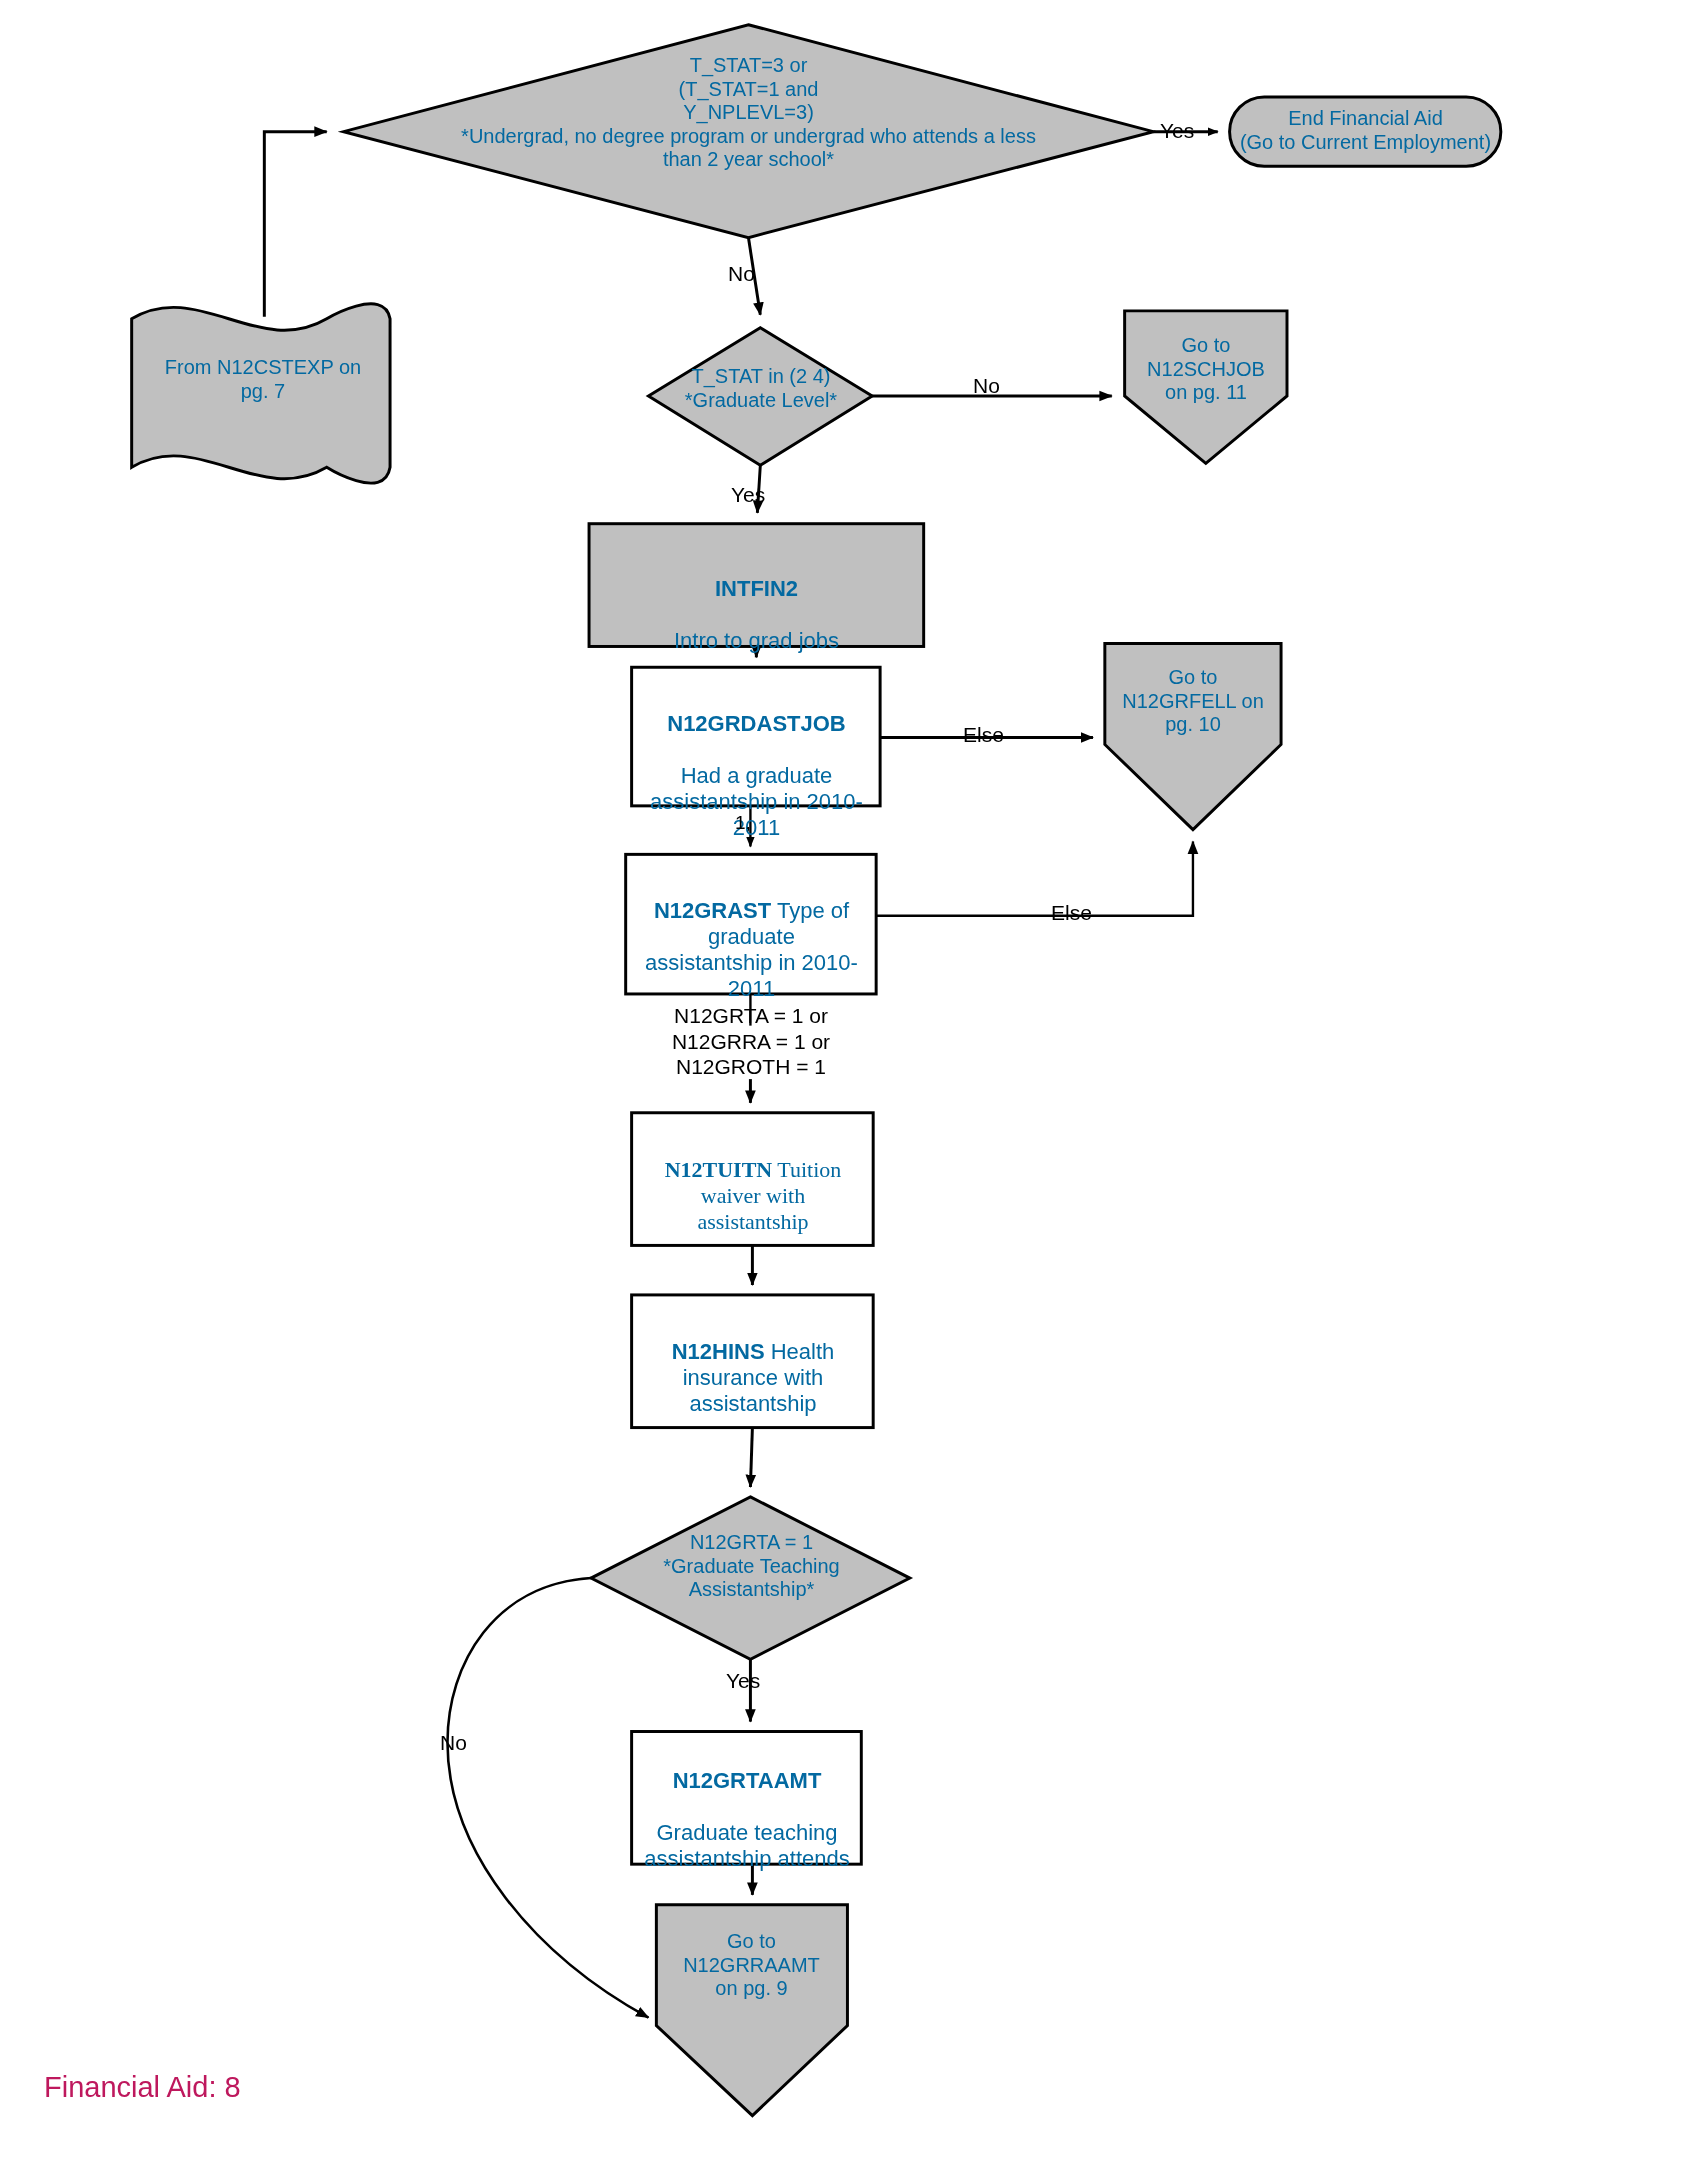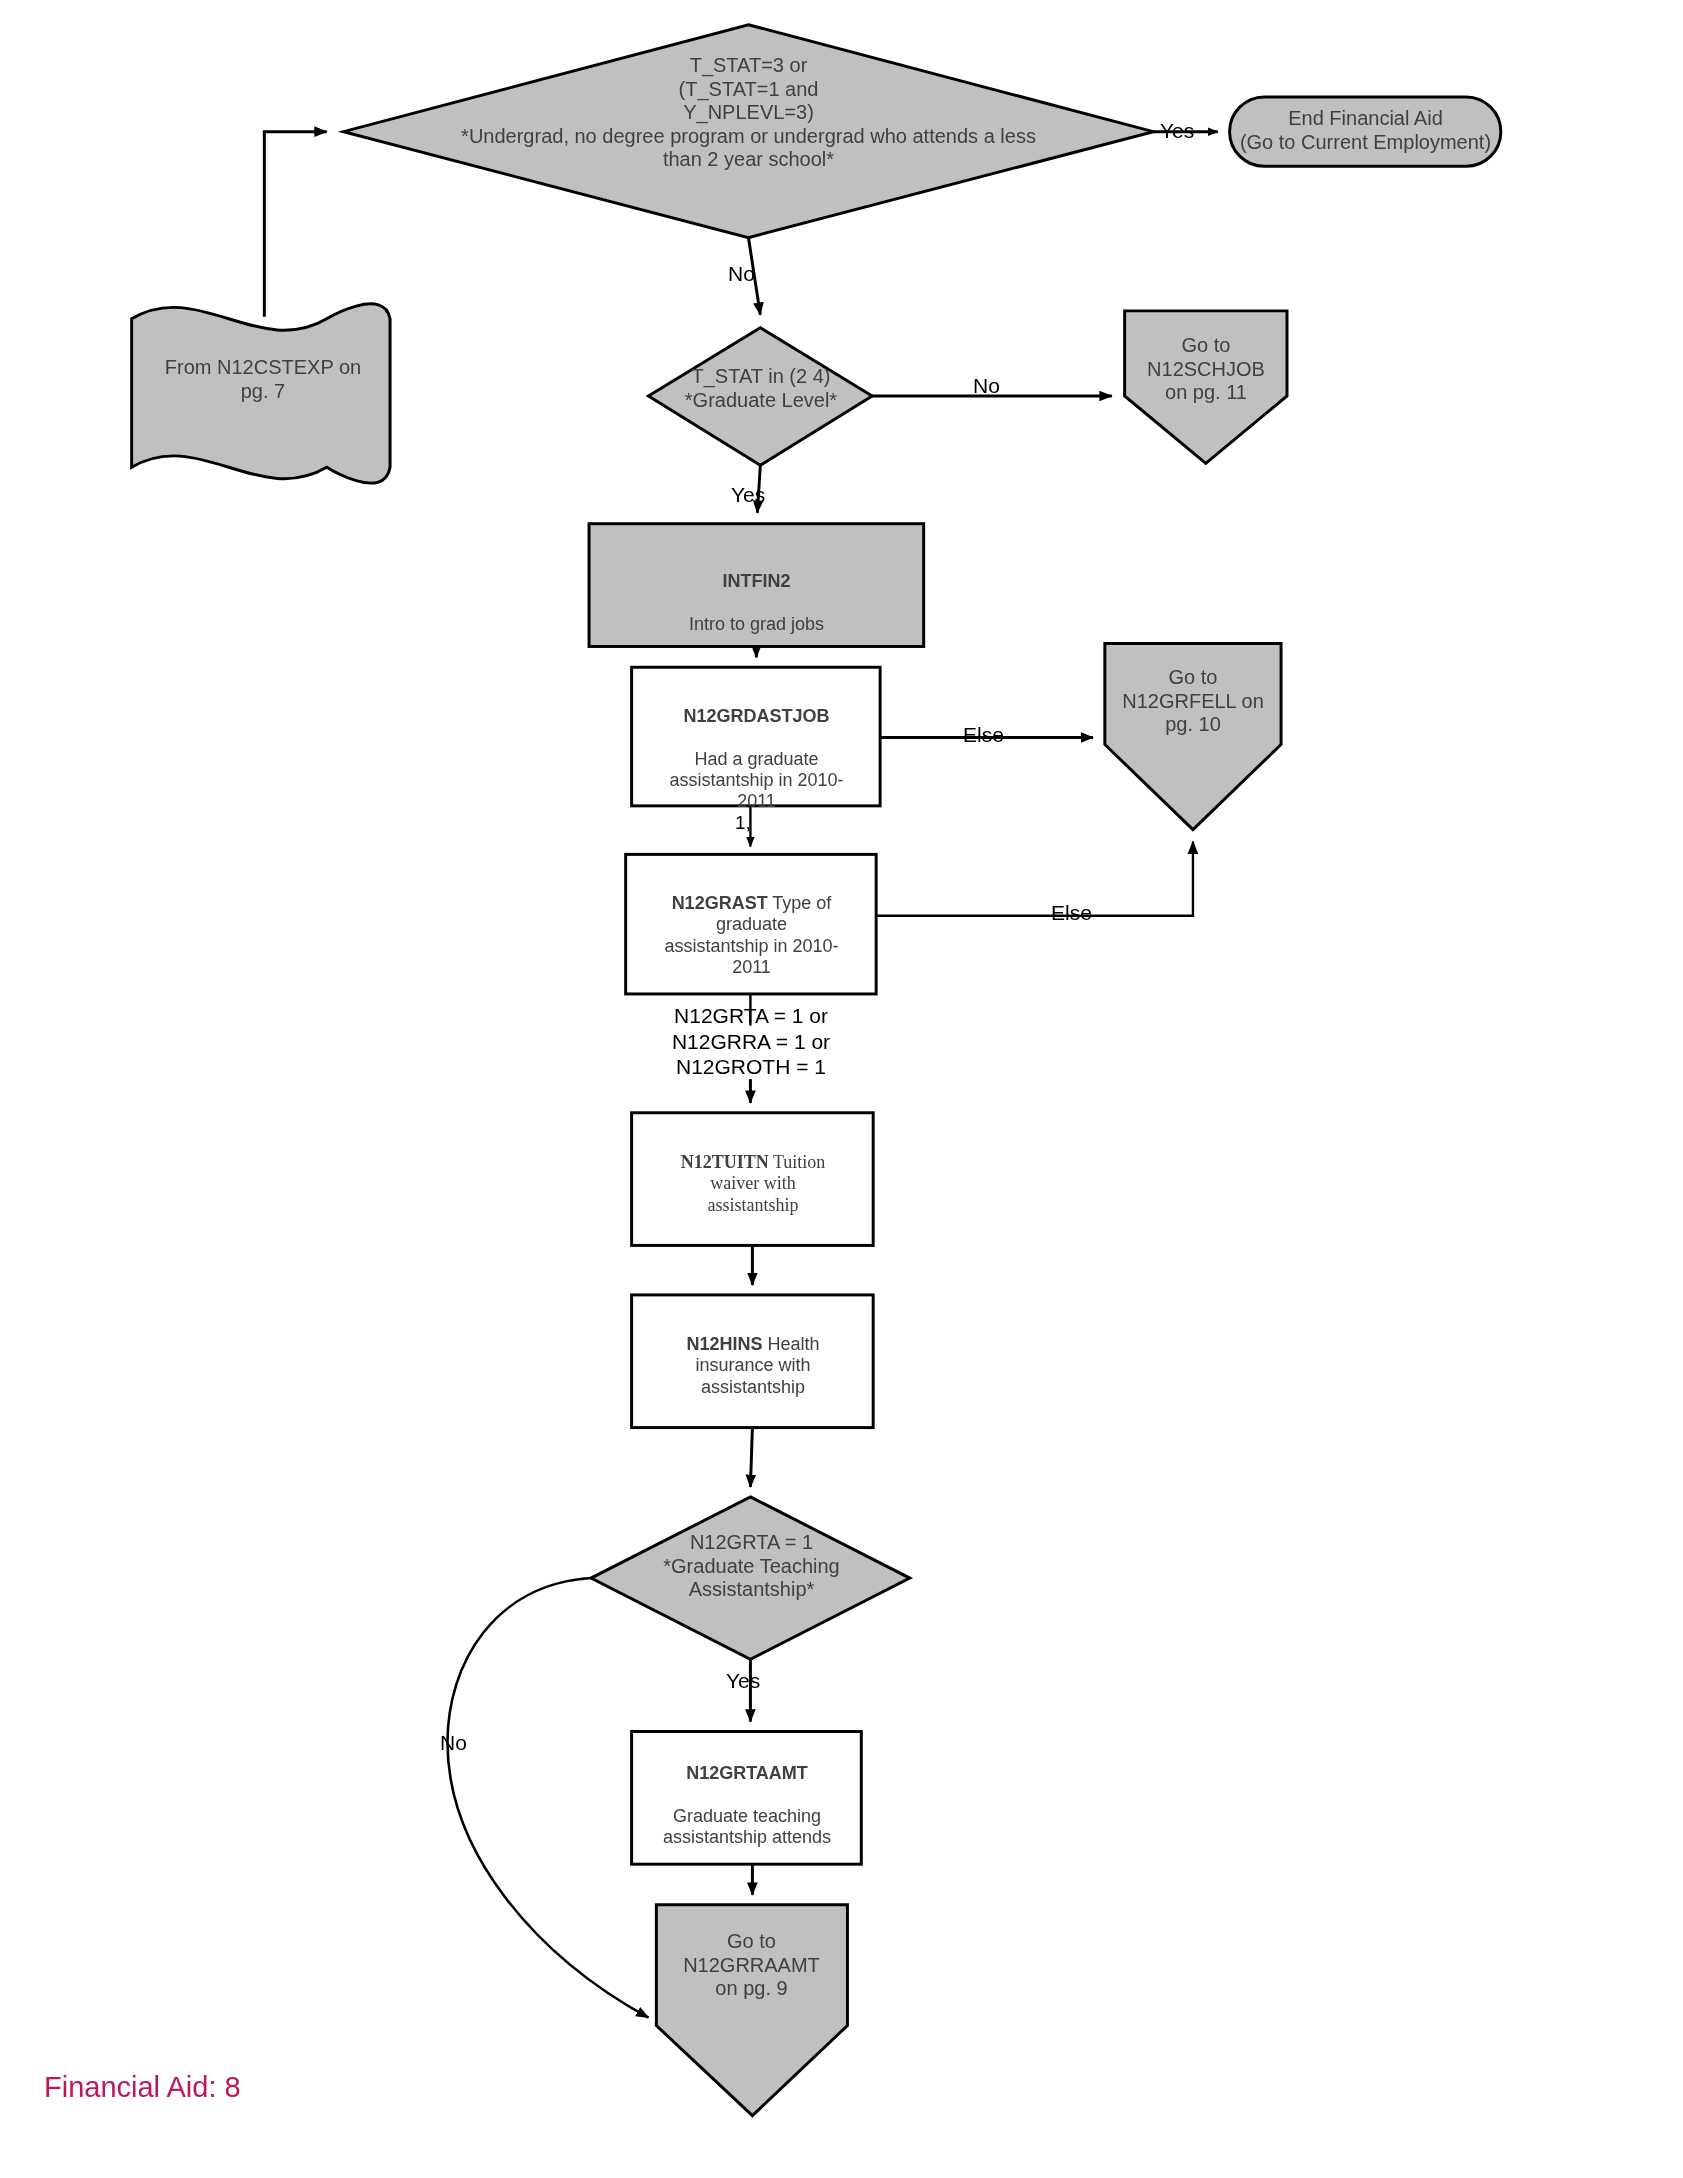--- a/index.html
+++ b/index.html
@@ -20,28 +20,28 @@
   #flow-svg {
     position: absolute;
     left: 0;
     top: 0;
     width: 1683px;
     height: 2178px;
   }
   .node-label {
     position: absolute;
     text-align: center;
-    color: #404040;
+    color: #0369a1;
     font-family: "Liberation Sans", sans-serif;
     line-height: 1.18;
     pointer-events: none;
     white-space: pre-line;
   }
   .lbl-20 { font-size: 20px; }
-  .lbl-21 { font-size: 18px; }
+  .lbl-21 { font-size: 22px; }
   .edge-label {
     position: absolute;
     font-size: 21px;
     color: #000000;
     font-family: "Liberation Sans", sans-serif;
     background: transparent;
     white-space: pre-line;
   }
   .bold { font-weight: bold; }
   #footer-text {

